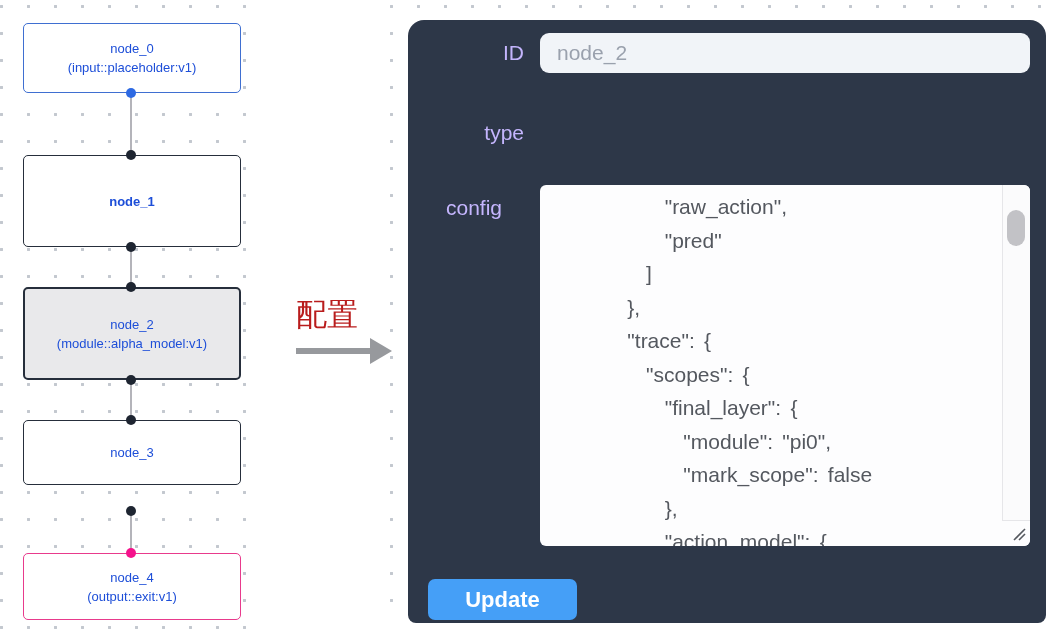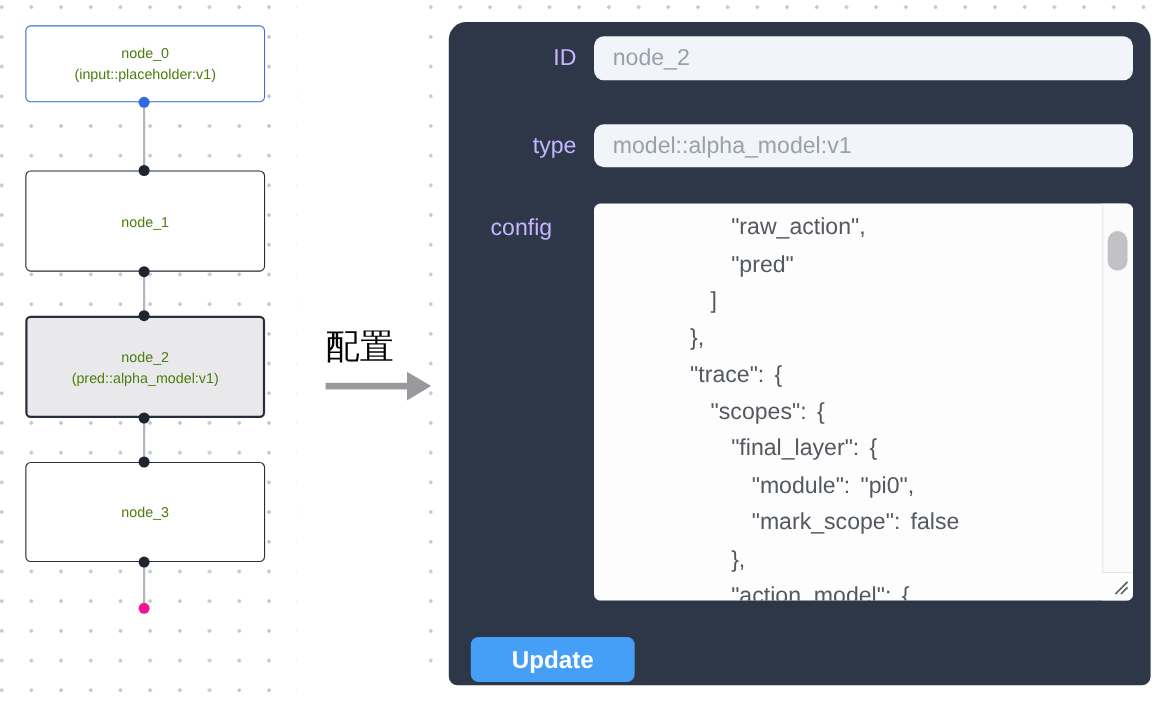--- a/index.html
+++ b/index.html
@@ -22,32 +22,32 @@
   .port { position:absolute; left:126px; width:10px; height:10px; border-radius:50%; background:#1e2531; }
   .port.blue { background:#2e6ae3; }
   .port.pink { background:#f5128c; }
 
   
   .node {
     position:absolute; left:23px; width:218px;
     background:#ffffff; border:1.5px solid #262e3b; border-radius:5px;
     display:flex; align-items:center; justify-content:center;
     text-align:center; padding:0 24px;
-    font-size:13px; line-height:19px; color:#4d7c0f;
+    font-size:13px; line-height:19px; color:#1d4ed8;
     word-break:break-all; cursor:pointer;
   }
   .node .sub { word-break:break-all; }
   .node.n0 { top:23px;  height:70px; border-color:#3f6fd1; }
-  .node.n1 { top:155px; height:92px; }
+  .node.n1 { top:155px; height:92px;font-weight:bold; }
   .node.n2 { top:287px; height:93px; background:#e9e9eb; border-width:2px; }
-  .node.n3 { top:420px; height:91px; }
+  .node.n3 { top:420px; height:65px; }
   .node.n4 { top:553px; height:67px; border-color:#e83a8c; }
 
   
-  .cfg-label { position:absolute; left:296px; top:294px; font-size:31px; color:#000000; }
+  .cfg-label { position:absolute; left:296px; top:294px; font-size:31px; color:#b91c1c; }
   .arrow-wrap { position:absolute; left:296px; top:338px; width:98px; height:26px; }
   .arrow-shaft { position:absolute; left:0; top:10px; width:76px; height:6px; background:#97999d; }
   .arrow-head { position:absolute; left:74px; top:0; width:0; height:0;
     border-top:13px solid transparent; border-bottom:13px solid transparent; border-left:22px solid #97999d; }
 
   
   .panel { position:absolute; left:408px; top:20px; width:638px; height:603px;
     background:#2d3748; border-radius:16px 16px 8px 8px; }
   .f-label { position:absolute; left:16px; width:100px; text-align:right;
     font-size:21px; color:#c4b5fd; }
@@ -97,26 +97,32 @@
     </div>
   </div>
   <div class="node n1">
     <div class="node-text">
       <div>node_1</div>
     </div>
   </div>
   <div class="node n2">
     <div class="node-text">
       <div>node_2</div>
-      <div class="sub">(pred::alpha_model:v1)</div>
+      <div class="sub">(module::alpha_model:v1)</div>
     </div>
   </div>
   <div class="node n3">
     <div class="node-text">
       <div>node_3</div>
+    </div>
+  </div>
+  <div class="node n4">
+    <div class="node-text">
+      <div>node_4</div>
+      <div class="sub">(output::exit:v1)</div>
     </div>
   </div>
 
   <div class="port blue" style="top:88px"></div>
   <div class="port" style="top:150px"></div>
   <div class="port" style="top:242px"></div>
   <div class="port" style="top:282px"></div>
   <div class="port" style="top:375px"></div>
   <div class="port" style="top:415px"></div>
   <div class="port" style="top:506px"></div>
@@ -127,21 +133,20 @@
     <div class="arrow-shaft"></div>
     <div class="arrow-head"></div>
   </div>
 
   <div class="panel">
 
     <div class="f-label l-id">ID</div>
     <input class="f-input i-id" type="text" readonly="" value="node_2" style="">
 
     <div class="f-label l-type">type</div>
-    <input class="f-input i-type" type="text" readonly="" value="model::alpha_model:v1" style="">
 
     <div class="f-label l-config">config</div>
 
     <div class="ta">
       <pre>        "raw_action",
         "pred"
       ]
     },
     "trace": {
       "scopes": {

